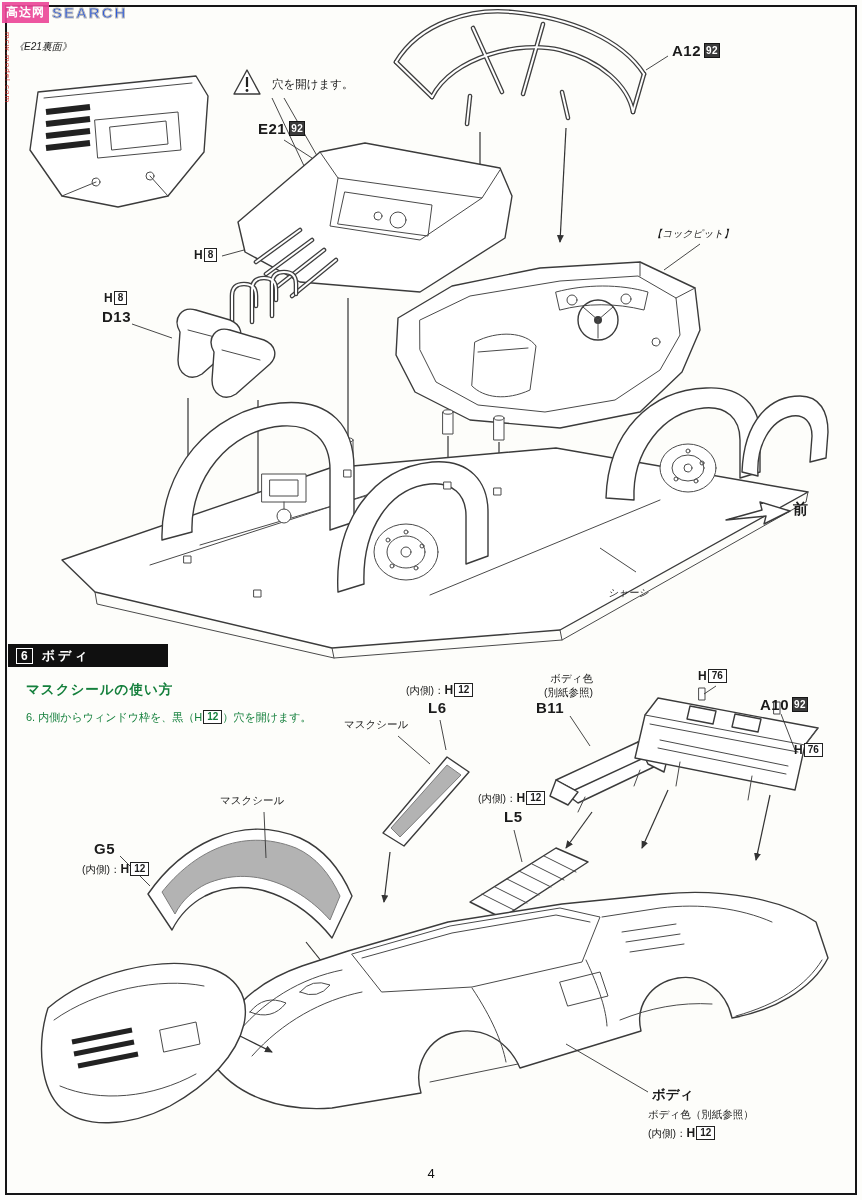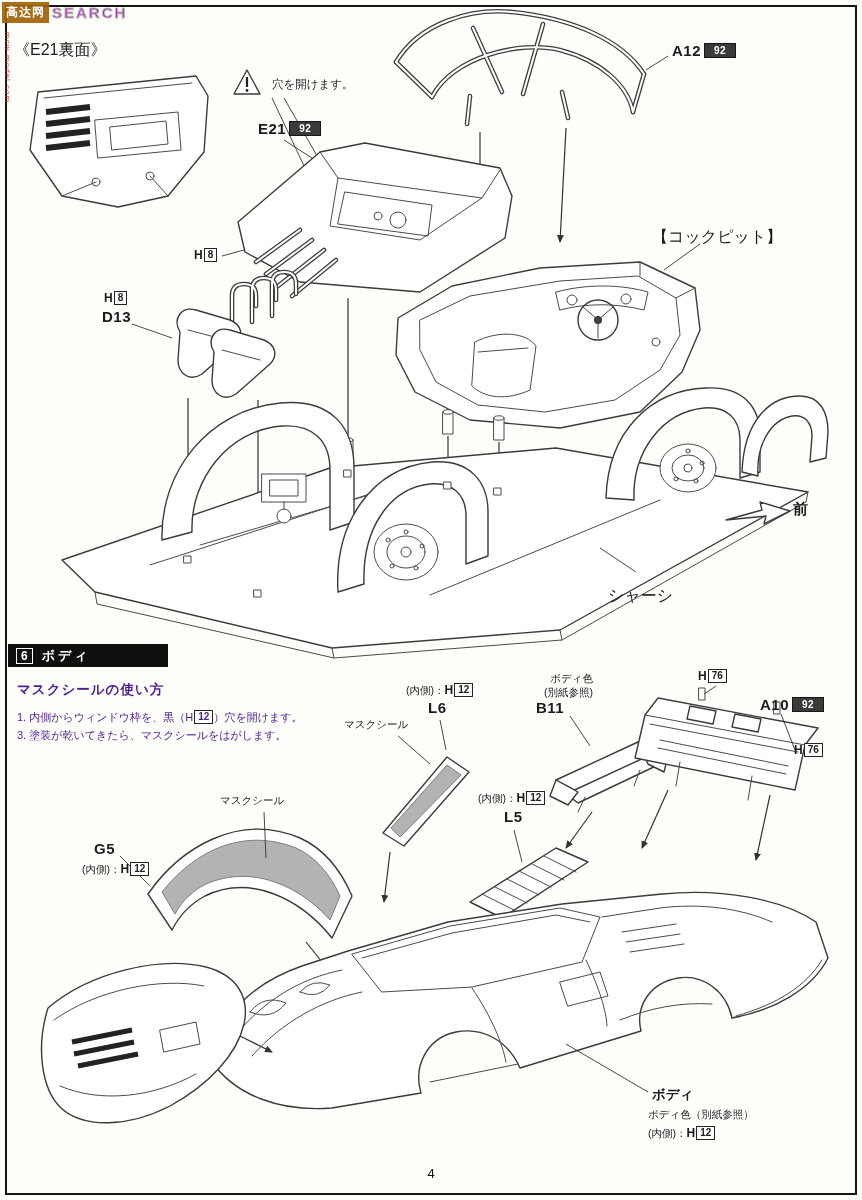--- a/index.html
+++ b/index.html
@@ -12,41 +12,41 @@
   .ln2 { stroke:#4a4a4a; stroke-width:1; fill:none; stroke-linecap:round; stroke-linejoin:round; }
   .fw  { fill:#ffffff; }
   .tube { stroke:#3f3f3f; stroke-width:4.6; fill:none; stroke-linecap:round; }
   .tube-in { stroke:#ffffff; stroke-width:2; fill:none; stroke-linecap:round; }
   .mask { fill:#b3b3b3; stroke:#7d7d7d; stroke-width:1; }
   .arrow { stroke:#333; stroke-width:1.2; fill:none; marker-end:url(#ah); }
   .leader { stroke:#333; stroke-width:0.9; fill:none; }
 
   .lbl { position:absolute; color:#1b1b1b; white-space:nowrap; }
   .code { font-weight:bold; font-size:15px; letter-spacing:.5px; }
-  .jp  { font-size:16px; }
+  .jp  { font-size:10px;font-style:italic; }
   .jp-s{ font-size:10.5px;text-align:right; }
   .chip { display:inline-block; background:#3a3a3a; color:#fff; font-size:10px; font-weight:bold;
-          padding:0 9px; line-height:13px; border:1px solid #161616; vertical-align:2px; margin-left:3px; }
+          padding:0 1px; line-height:13px; border:1px solid #161616; vertical-align:2px; margin-left:3px; }
   .nbox { display:inline-block; border:1.3px solid #222; font-size:10px; font-weight:bold;
           line-height:12px; padding:0 3px; background:#fff; vertical-align:1px; margin-left:1px; }
   .hlab { font-weight:bold; font-size:12px; }
   .big  { font-size:15px; font-weight:bold; }
 
   .secbar { position:absolute; left:8px; top:644px; width:160px; height:23px; background:#101010;
             color:#fff; display:flex; align-items:center; padding:0 8px; gap:9px; }
   .secnum { border:1.3px solid #fff; font-size:12px; font-weight:bold; line-height:14px; padding:0 4px; }
   .sectitle { font-size:13px; font-weight:bold; letter-spacing:3px; }
 
-  .howto { position:absolute; left:17px; top:681px; width:306px; color:#4c1d95; }
+  .howto { position:absolute; left:26px; top:681px; width:306px; color:#15803d; }
   .howto h3 { font-size:13.5px; font-weight:bold; letter-spacing:1px; margin-bottom:9px; }
   .howto .step { font-size:11px; line-height:18px; }
 
   .wm { position:absolute; left:2px; top:2px; display:flex; align-items:center; gap:3px; opacity:.92; }
-  .wm-badge { color:#fff; background:#a16207; font-size:12px; font-weight:bold; padding:2px 4px; letter-spacing:1px; }
-  .wm-search { font-size:15px; font-weight:bold; color:#a21caf; -webkit-text-stroke:1px #b5b5b5; letter-spacing:2px; }
+  .wm-badge { color:#fff; background:#ec4899; font-size:12px; font-weight:bold; padding:2px 4px; letter-spacing:1px; }
+  .wm-search { font-size:15px; font-weight:bold; color:#1d4ed8; -webkit-text-stroke:1px #b5b5b5; letter-spacing:2px; }
   .wm-site { position:absolute; left:3px; top:32px; writing-mode:vertical-rl; font-size:8px; color:#d3261f; opacity:.85; letter-spacing:1px; }
   .pagenum { font-size:13px; color:#111; }
 </style>
 </head>
 <body>
 
 <div class="page">
 
   <svg class="art" width="862" height="1200" viewBox="0 0 862 1200">
     <defs>
@@ -304,22 +304,21 @@
   <div class="lbl jp" style="left:608px;top:586px"><span>シャーシ</span></div>
   <div class="lbl big" style="left:793px;top:500px"><span>前</span></div>
 
   <div class="secbar">
     <span class="secnum">6</span>
     <span class="sectitle">ボディ</span>
   </div>
 
   <div class="howto">
     <h3>マスクシールの使い方</h3>
-    <div class="step"><span>1. 内側からウィンドウ枠を、黒（H</span><span class="nbox">12</span><span>）穴を開けます。</span></div>
-    <div class="step"><span>3. 塗装が乾いてきたら、マスクシールをはがします。</span></div>
+    <div class="step"><span>6. 内側からウィンドウ枠を、黒（H</span><span class="nbox">12</span><span>）穴を開けます。</span></div>
   </div>
 
   <div class="lbl jp-s" style="left:344px;top:718px"><span>マスクシール</span></div>
   <div class="lbl jp-s" style="left:406px;top:683px"><span>(内側)：</span><span class="hlab">H</span><span class="nbox">12</span></div>
   <div class="lbl code" style="left:428px;top:699px"><span>L6</span></div>
 
   <div class="lbl jp-s" style="left:544px;top:672px"><span>ボディ色</span><br><span>(別紙参照)</span></div>
   <div class="lbl code" style="left:536px;top:699px"><span>B11</span></div>
 
   <div class="lbl" style="left:698px;top:666px"><span class="hlab">H</span><span class="nbox">76</span></div>

